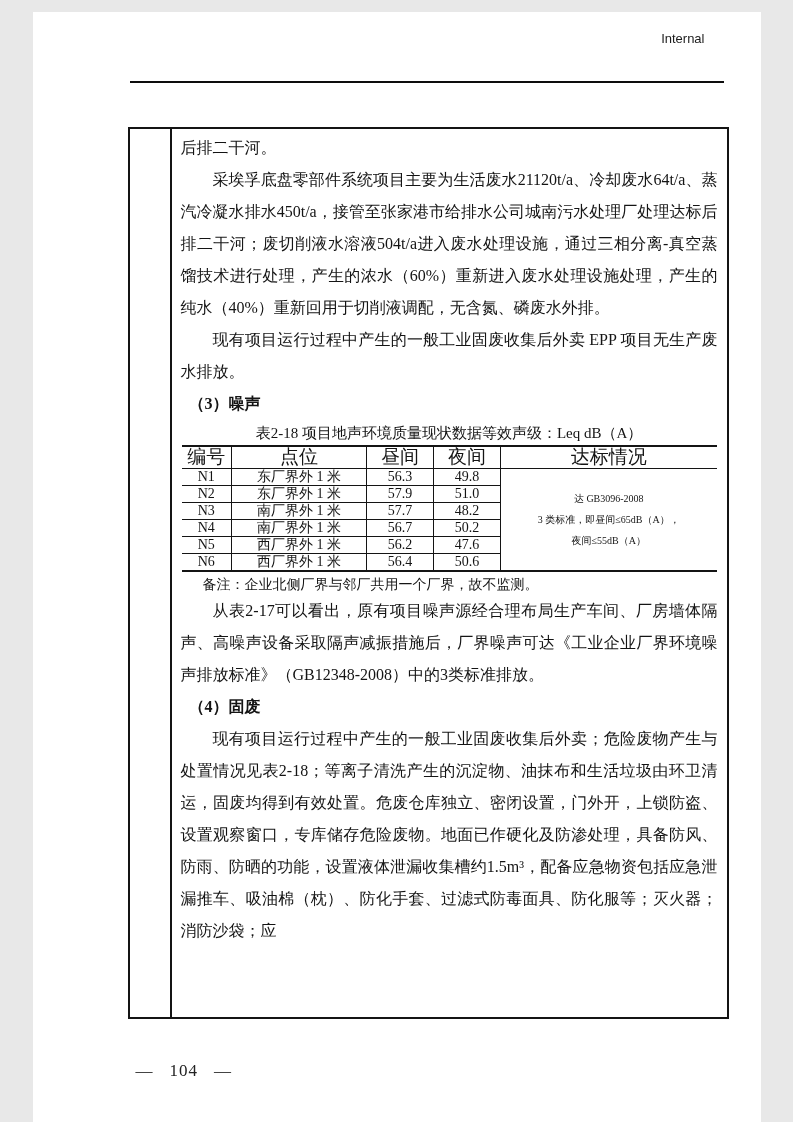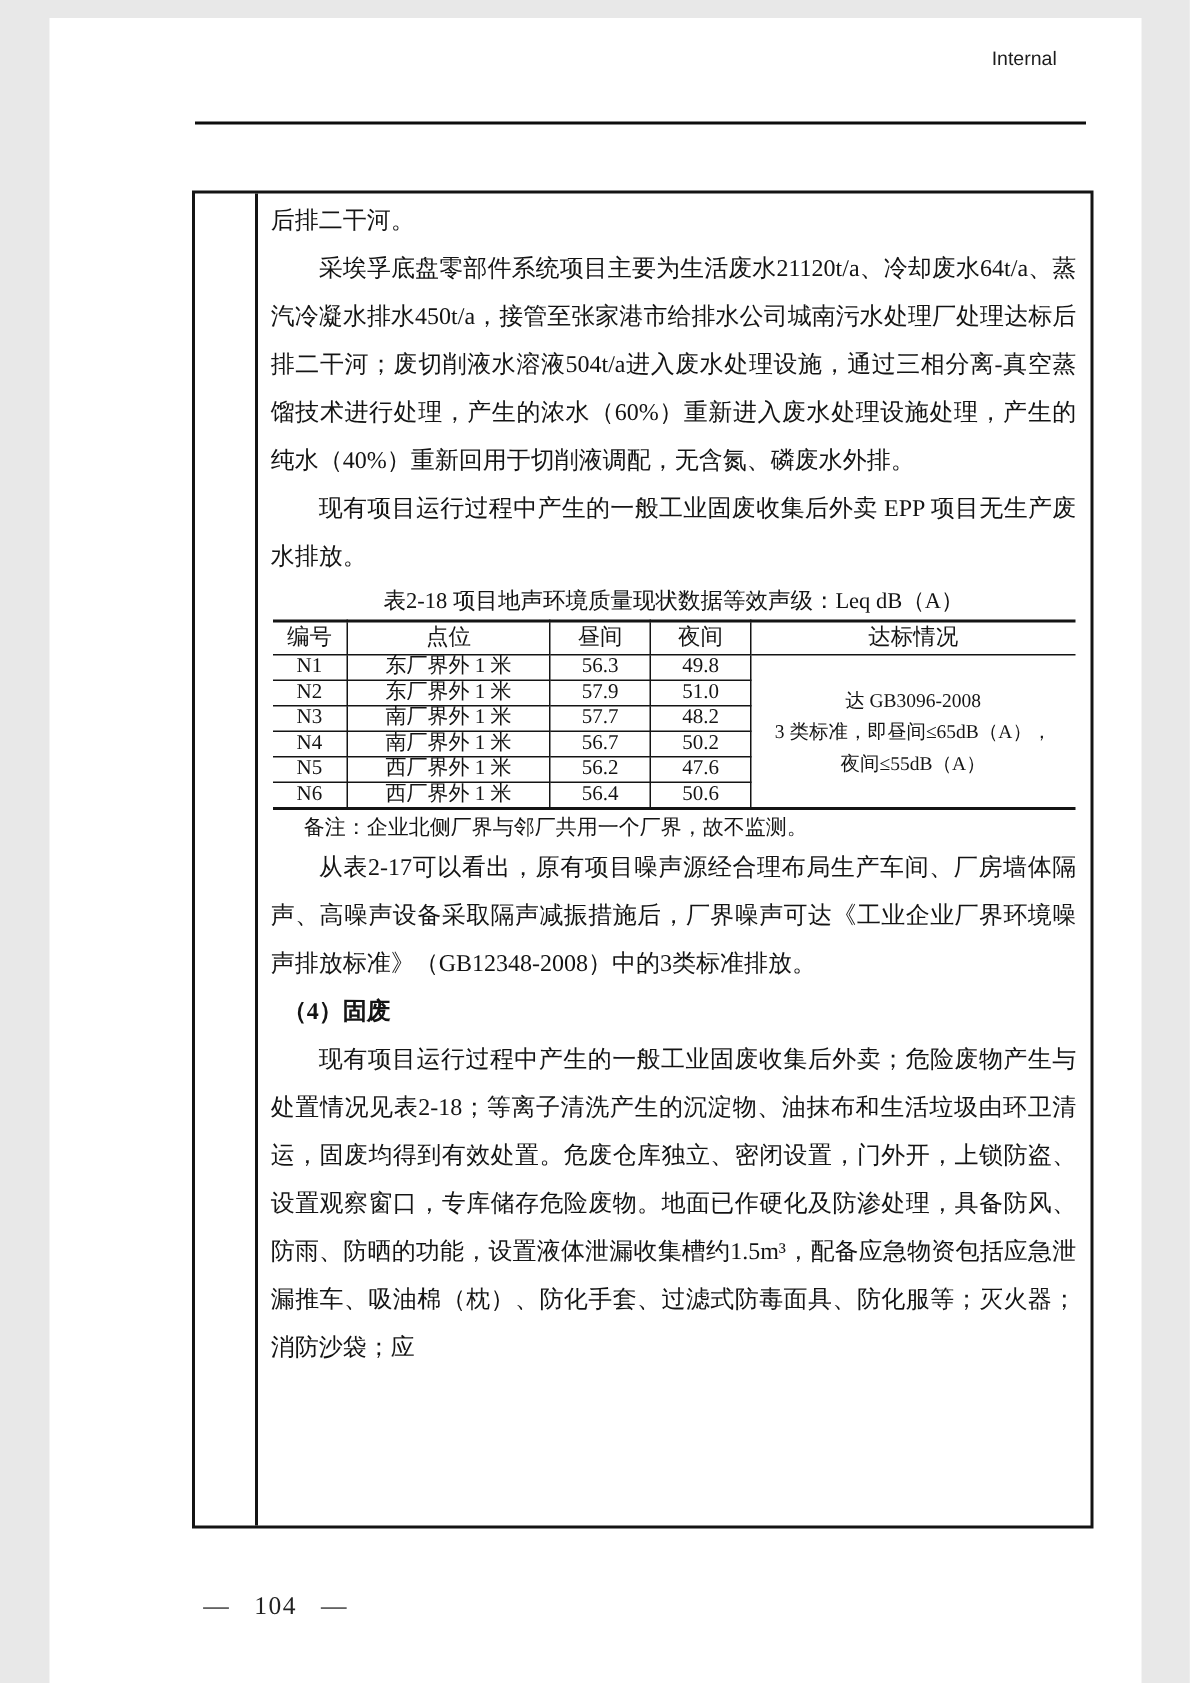--- a/index.html
+++ b/index.html
@@ -39,25 +39,25 @@
   table.noise {
     border-collapse:collapse; table-layout:fixed; width:535px;
     margin:1px auto 0 auto;
     border-top:2.5px solid #141414; border-bottom:2.5px solid #141414;
     font-size:14px; text-align:center;
   }
   .noise th, .noise td {
     border:1px solid #141414; font-weight:normal; padding:0 2px;
     text-align:center; vertical-align:middle; line-height:16px;
   }
-  .noise th { height:22px; font-size:15px; }
+  .noise th { height:22px; font-size:19px; }
   .noise td { height:17px; }
   .noise tr > *:first-child { border-left:0; }
   .noise tr > *:last-child  { border-right:0; }
-  .noise td.compliance { font-size:13px; }
+  .noise td.compliance { font-size:10px; }
   .noise td.compliance div { line-height:21px; }
 
   .note { font-size:14px; line-height:20px; margin:3px 0 0 22px; }
 
   .footer {
     position:absolute; left:103px; top:1049px; font-size:17px; color:#222;
     display:flex; align-items:center; gap:16px; letter-spacing:1px;
   }
 </style>
 </head>
@@ -72,20 +72,21 @@
   <div class="content-box">
     <div class="gutter"></div>
     <div class="main">
 
       <p class="para">后排二干河。</p>
 
       <p class="para indent">采埃孚底盘零部件系统项目主要为生活废水21120t/a、冷却废水64t/a、蒸汽冷凝水排水450t/a，接管至张家港市给排水公司城南污水处理厂处理达标后排二干河；废切削液水溶液504t/a进入废水处理设施，通过三相分离-真空蒸馏技术进行处理，产生的浓水（60%）重新进入废水处理设施处理，产生的纯水（40%）重新回用于切削液调配，无含氮、磷废水外排。</p>
 
       <p class="para indent">现有项目运行过程中产生的一般工业固废收集后外卖 EPP 项目无生产废水排放。</p>
 
+      <p class="heading">（3）噪声</p>
 
 
       <div class="tbl-title">表2-18 项目地声环境质量现状数据等效声级：Leq dB（A）</div>
 
       <table class="noise">
         <colgroup>
           <col style="width:50px">
             <col style="width:135px">
             <col style="width:67px">
           <col style="width:67px">

